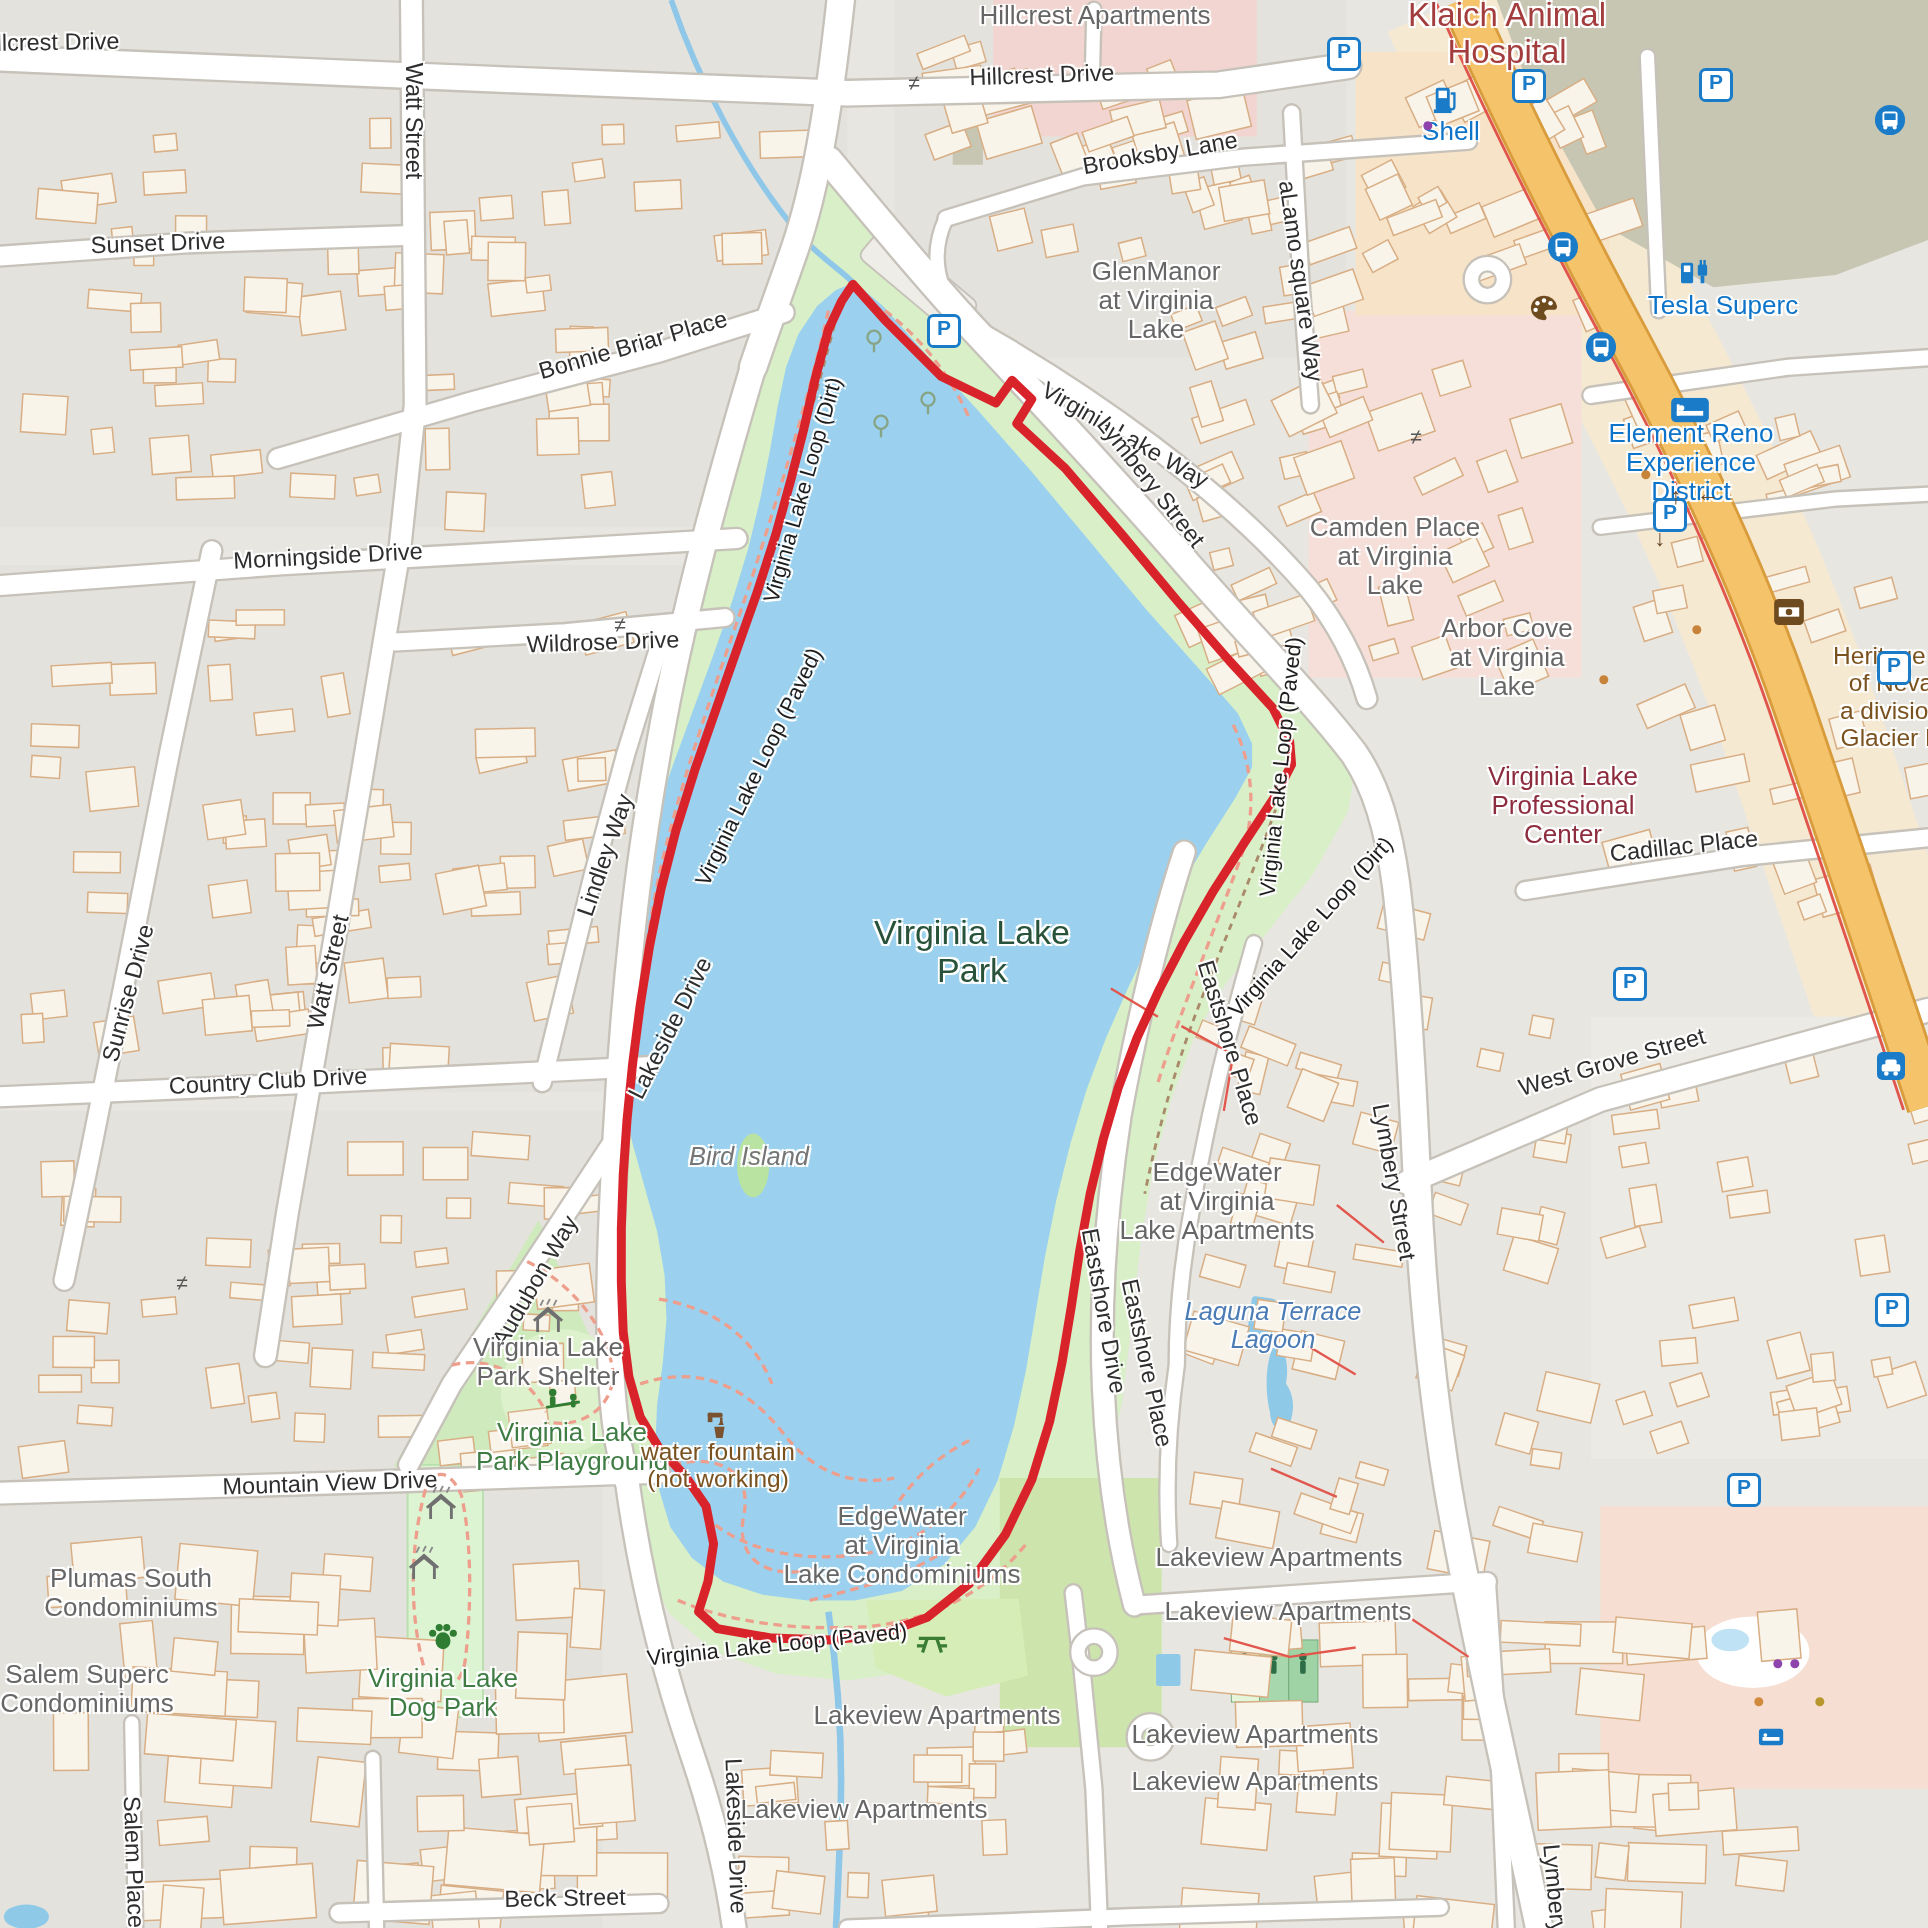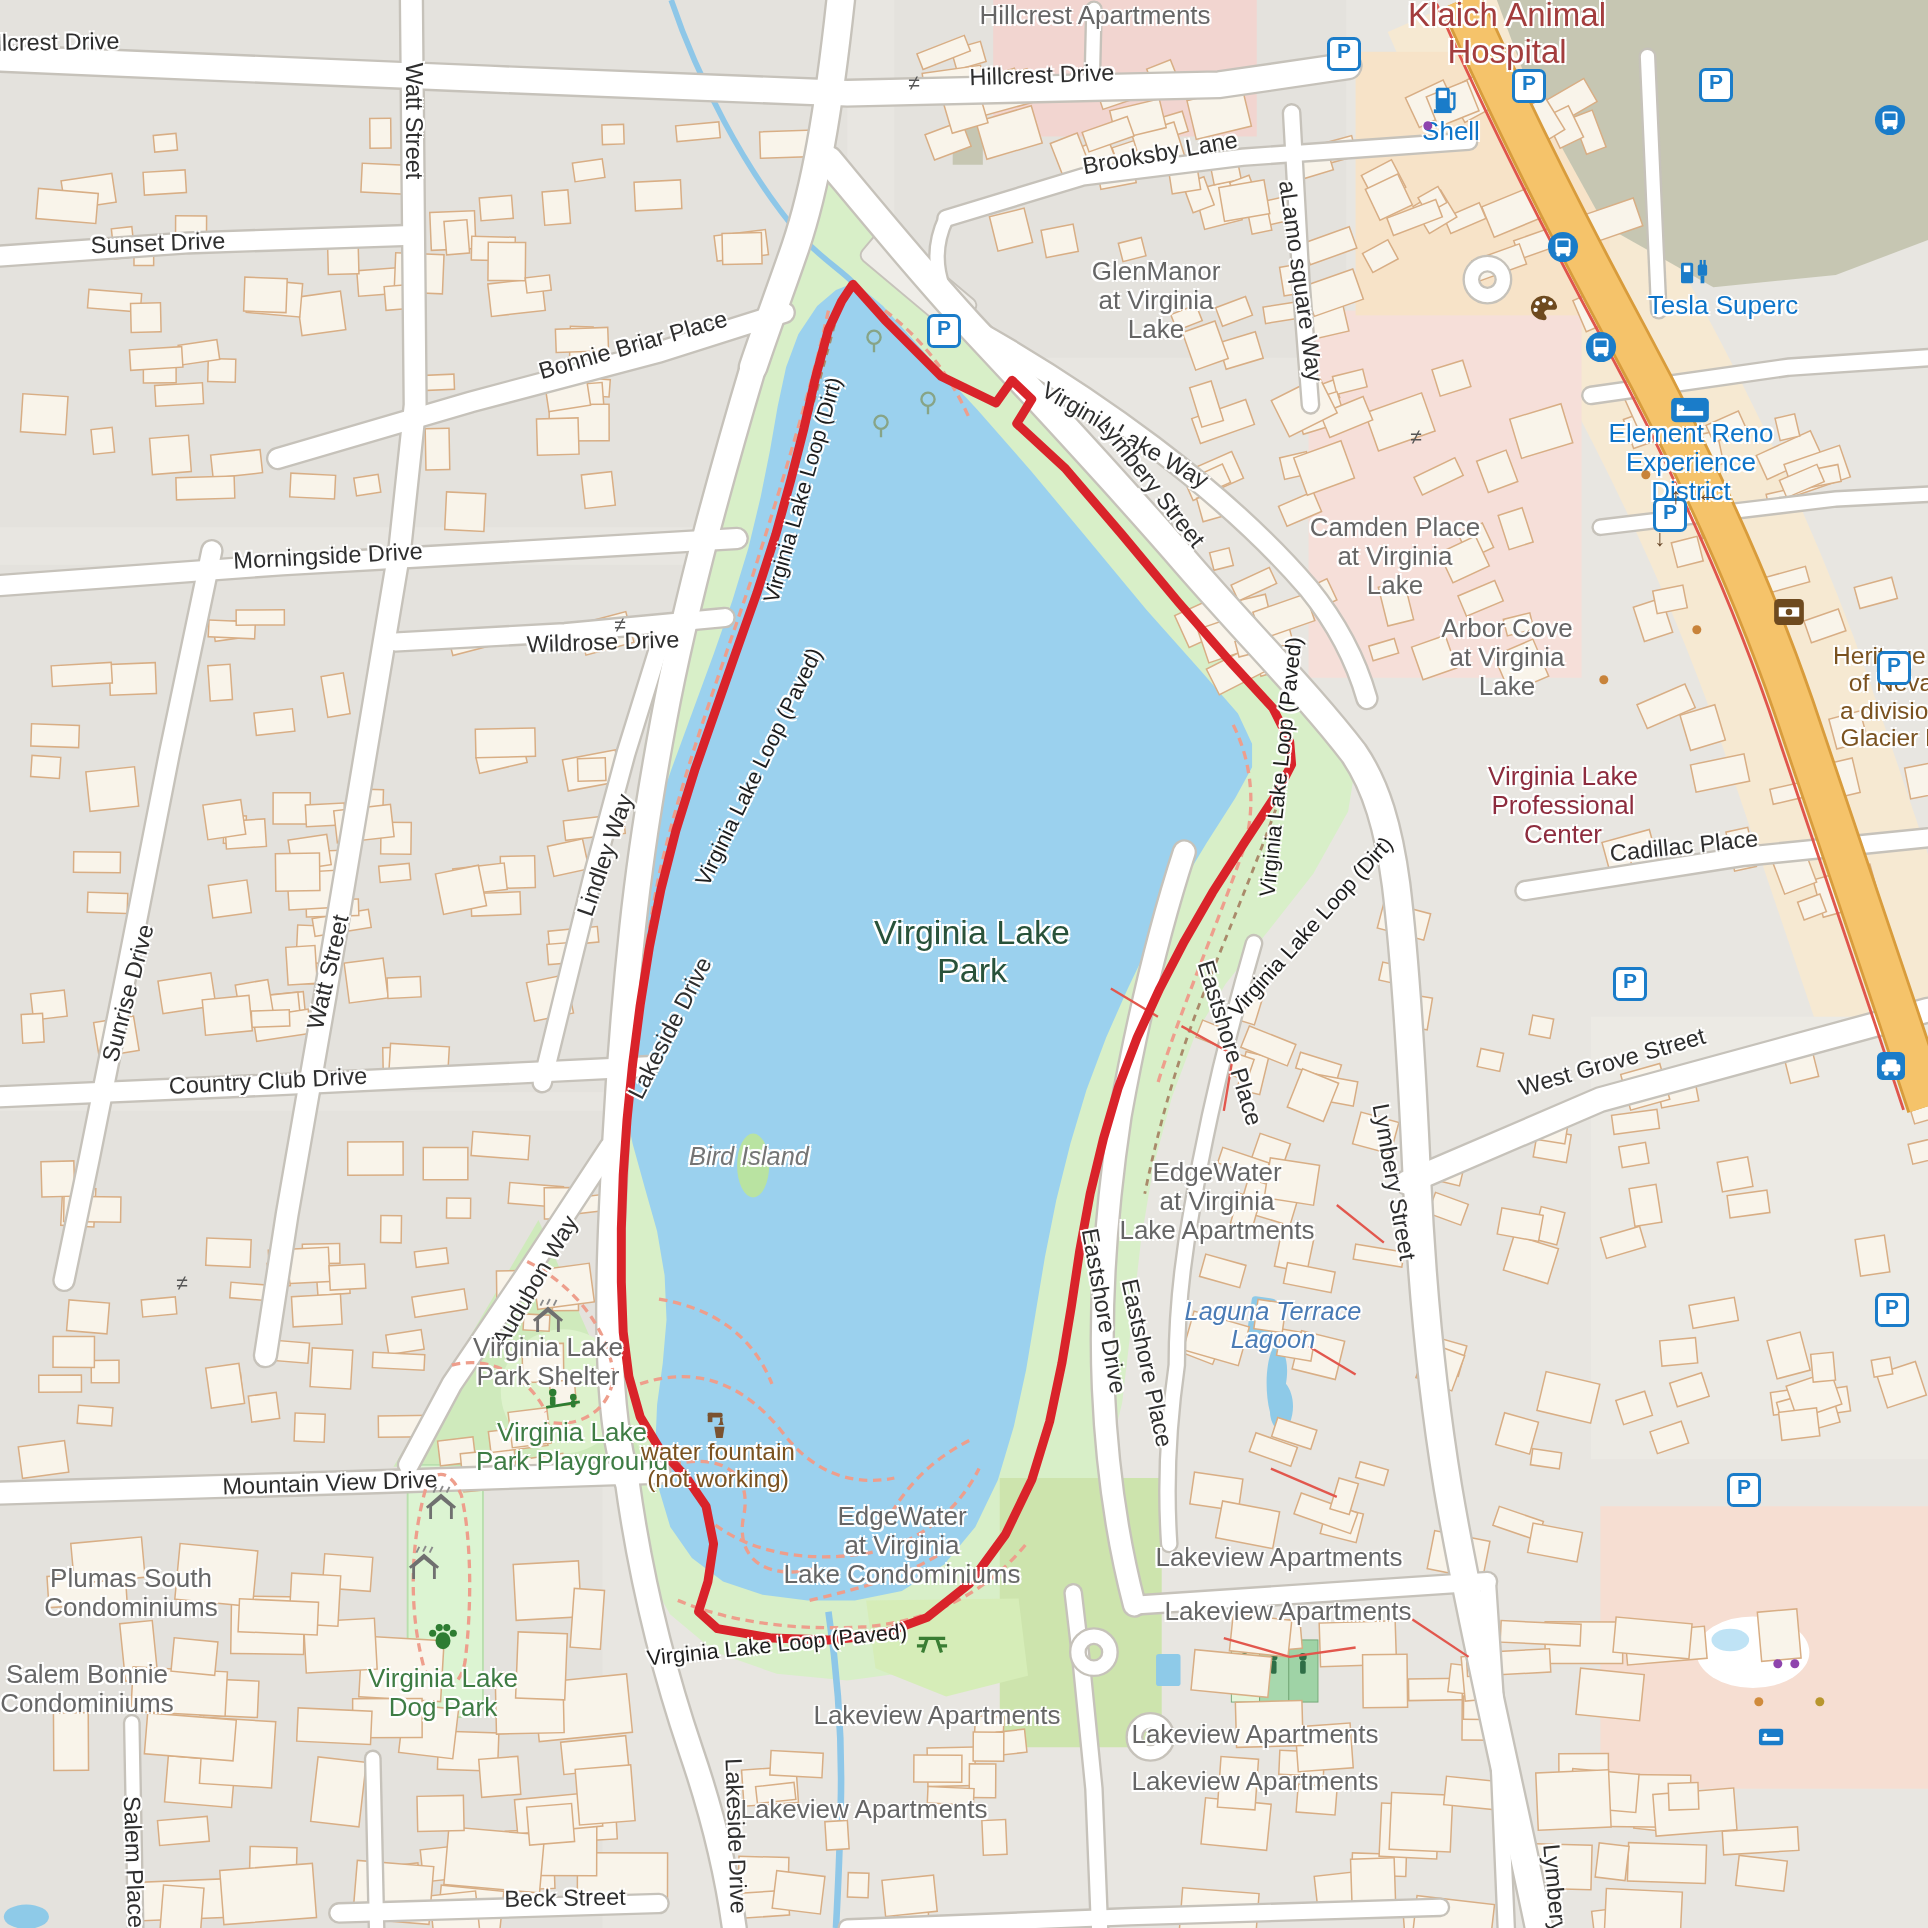--- a/index.html
+++ b/index.html
@@ -787,21 +787,21 @@
       <div class="lbl place" style="left: 902px; top: 1546px;">
         <div>EdgeWater</div>
         <div>at Virginia</div>
         <div>Lake Condominiums</div>
       </div>
       <div class="lbl place" style="left: 94px; top: 1593px; margin-left: 37px;">
         <div>Plumas South</div>
         <div>Condominiums</div>
       </div>
       <div class="lbl place" style="left: 87px; top: 1689px;">
-        <div>Salem Bonnie</div>
+        <div>Salem Superc</div>
         <div>Condominiums</div>
       </div>
       <div class="lbl place" style="left: 1279px; top: 1558px;">
         <div>Lakeview Apartments</div>
       </div>
       <div class="lbl place" style="left: 1288px; top: 1612px;">
         <div>Lakeview Apartments</div>
       </div>
       <div class="lbl place" style="left: 937px; top: 1716px;">
         <div>Lakeview Apartments</div>

